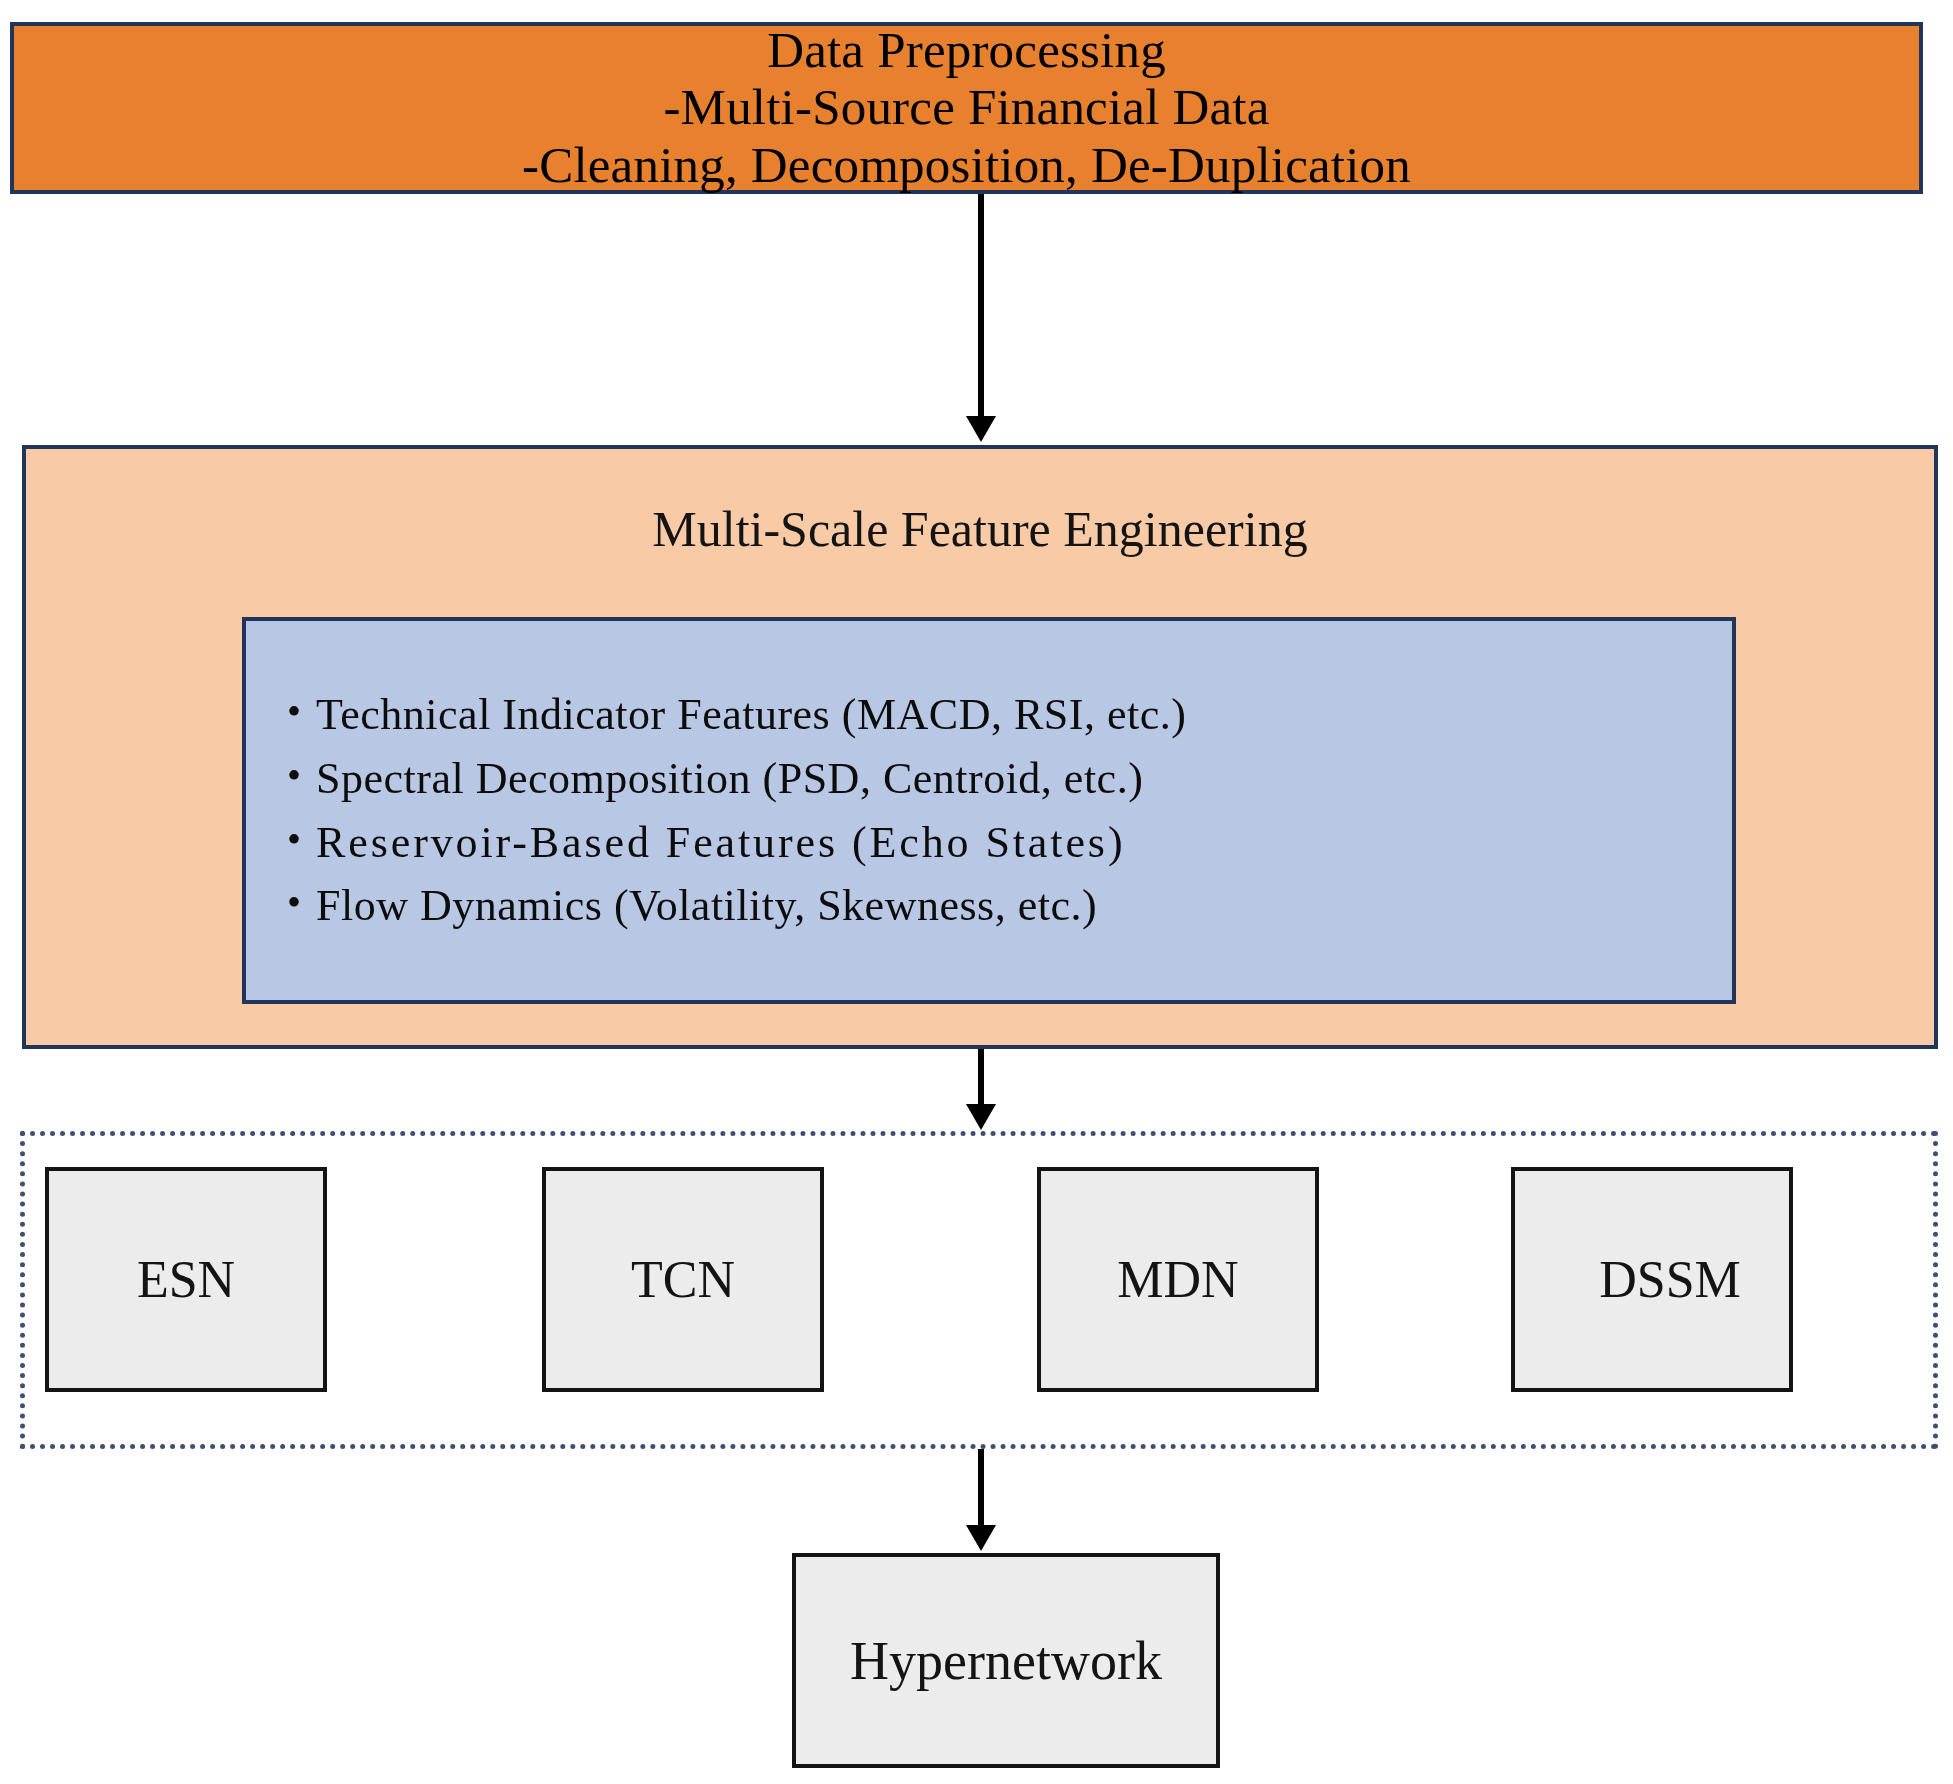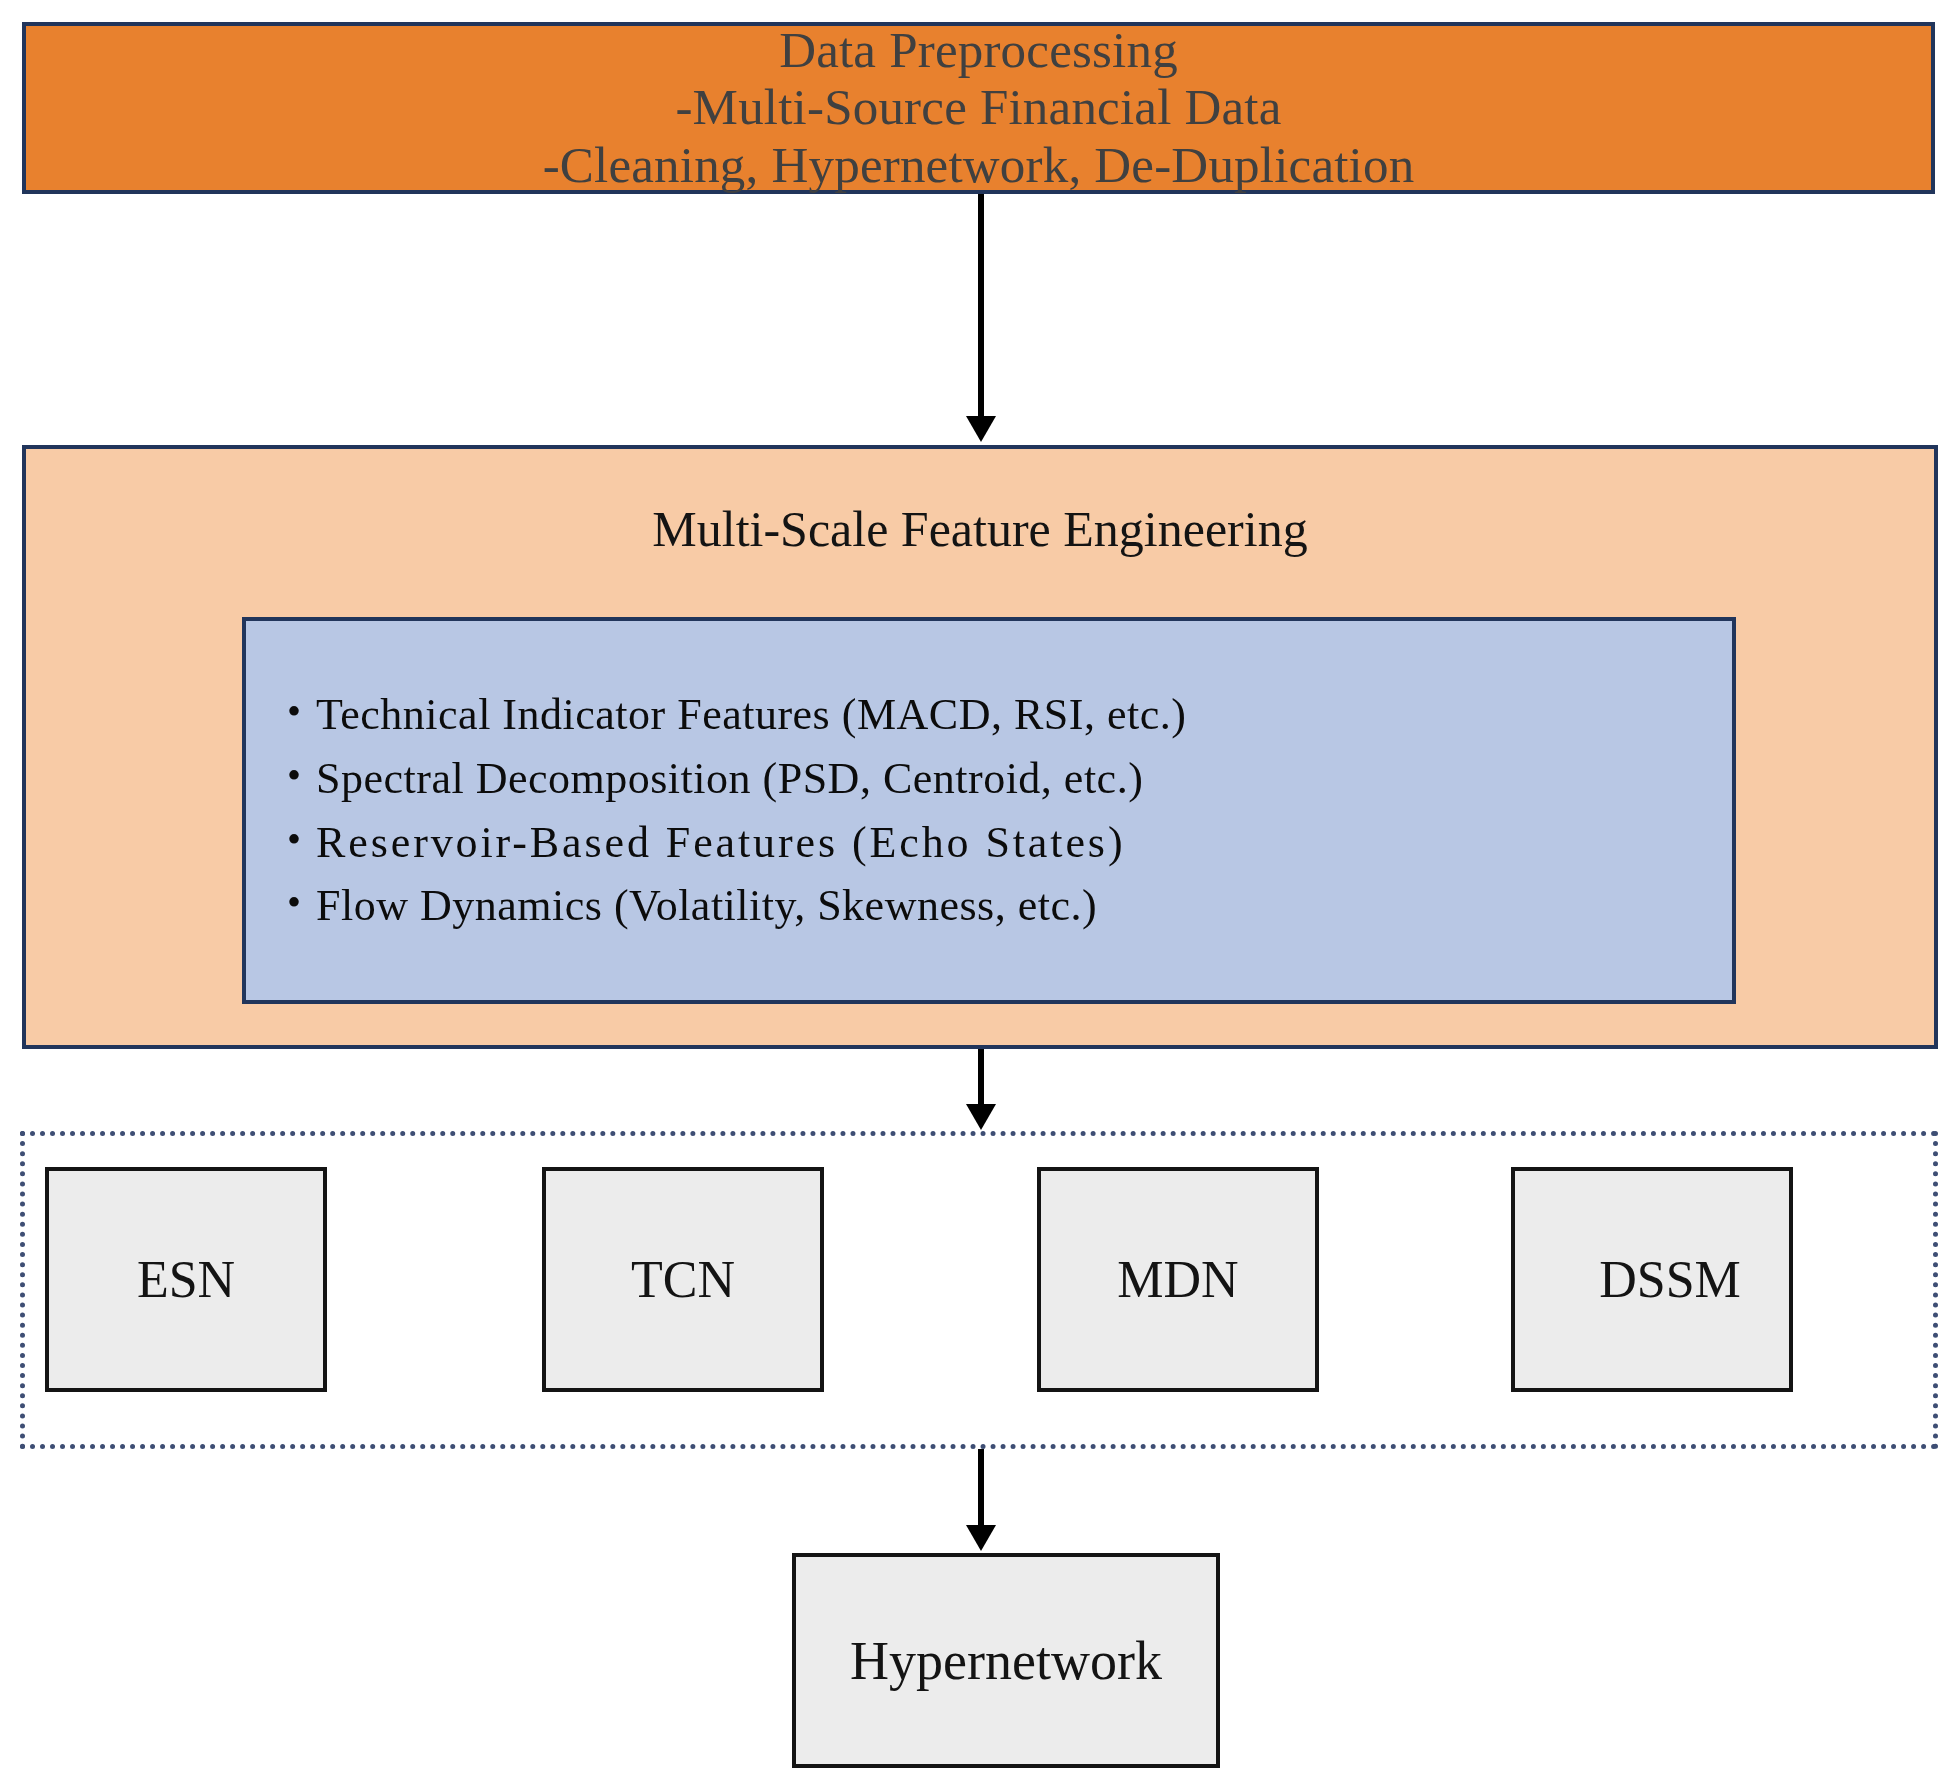--- a/index.html
+++ b/index.html
@@ -24,27 +24,27 @@
     box-sizing: border-box;
     display: flex;
     flex-direction: column;
     align-items: center;
     justify-content: center;
     text-align: center;
   }
 
   
   #preprocessing-box {
-    left: 22px;
+    left: 10px;
     top: 22px;
     width: 1913px;
     height: 172px;
     background: #E8812E;
     border: 4px solid #21355B;
-    color: #404040;
+    color: #000000;
     font-size: 51px;
     line-height: 1.12;
     letter-spacing: 0.2px;
     padding: 4px 10px;
   }
   #preprocessing-box .line {
     white-space: nowrap;
   }
 
   
@@ -180,21 +180,21 @@
   #arrow-models-to-hypernetwork .head  { top: 76px; }
 </style>
 </head>
 <body>
 
 <div id="canvas">
 
   <div class="box" id="preprocessing-box">
     <div class="line">Data Preprocessing</div>
     <div class="line">-Multi-Source Financial Data</div>
-    <div class="line">-Cleaning, Hypernetwork, De-Duplication</div>
+    <div class="line">-Cleaning, Decomposition, De-Duplication</div>
   </div>
 
   <div class="arrow" id="arrow-preprocessing-to-features">
     <div class="shaft"></div>
     <div class="head"></div>
   </div>
 
   <div class="box" id="feature-engineering-box">
     <div id="feature-engineering-title">Multi-Scale Feature Engineering</div>
 

